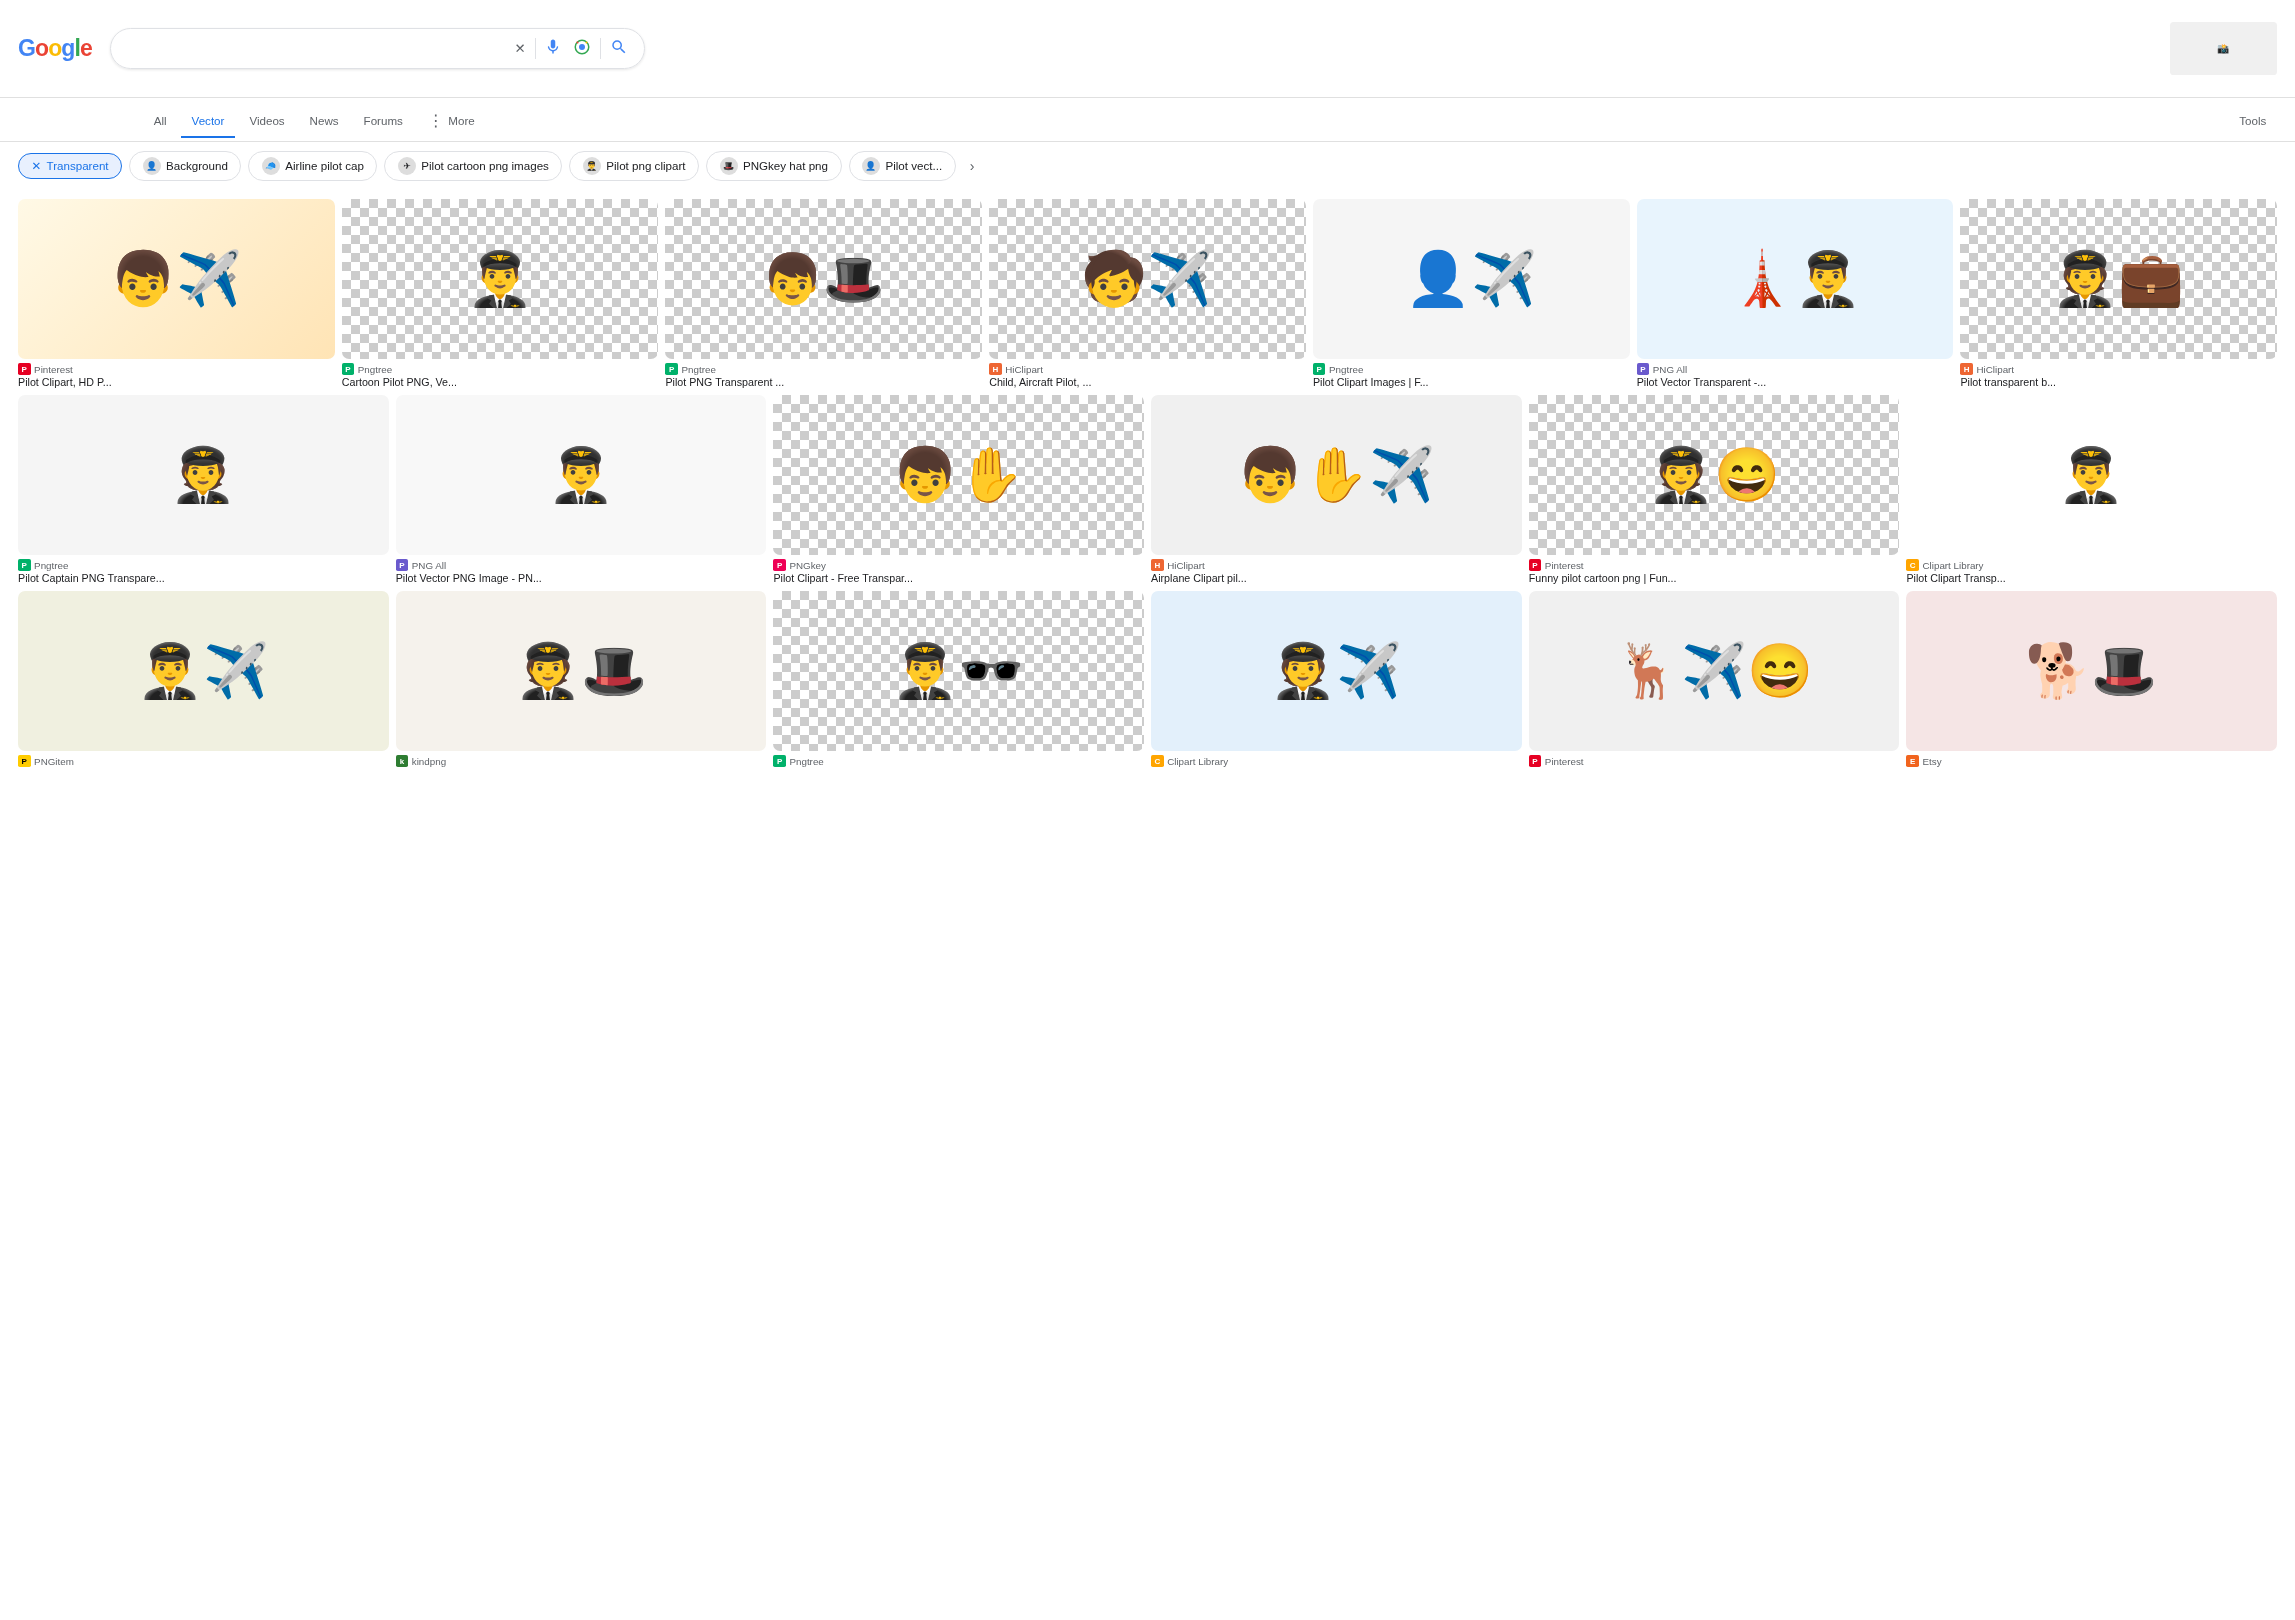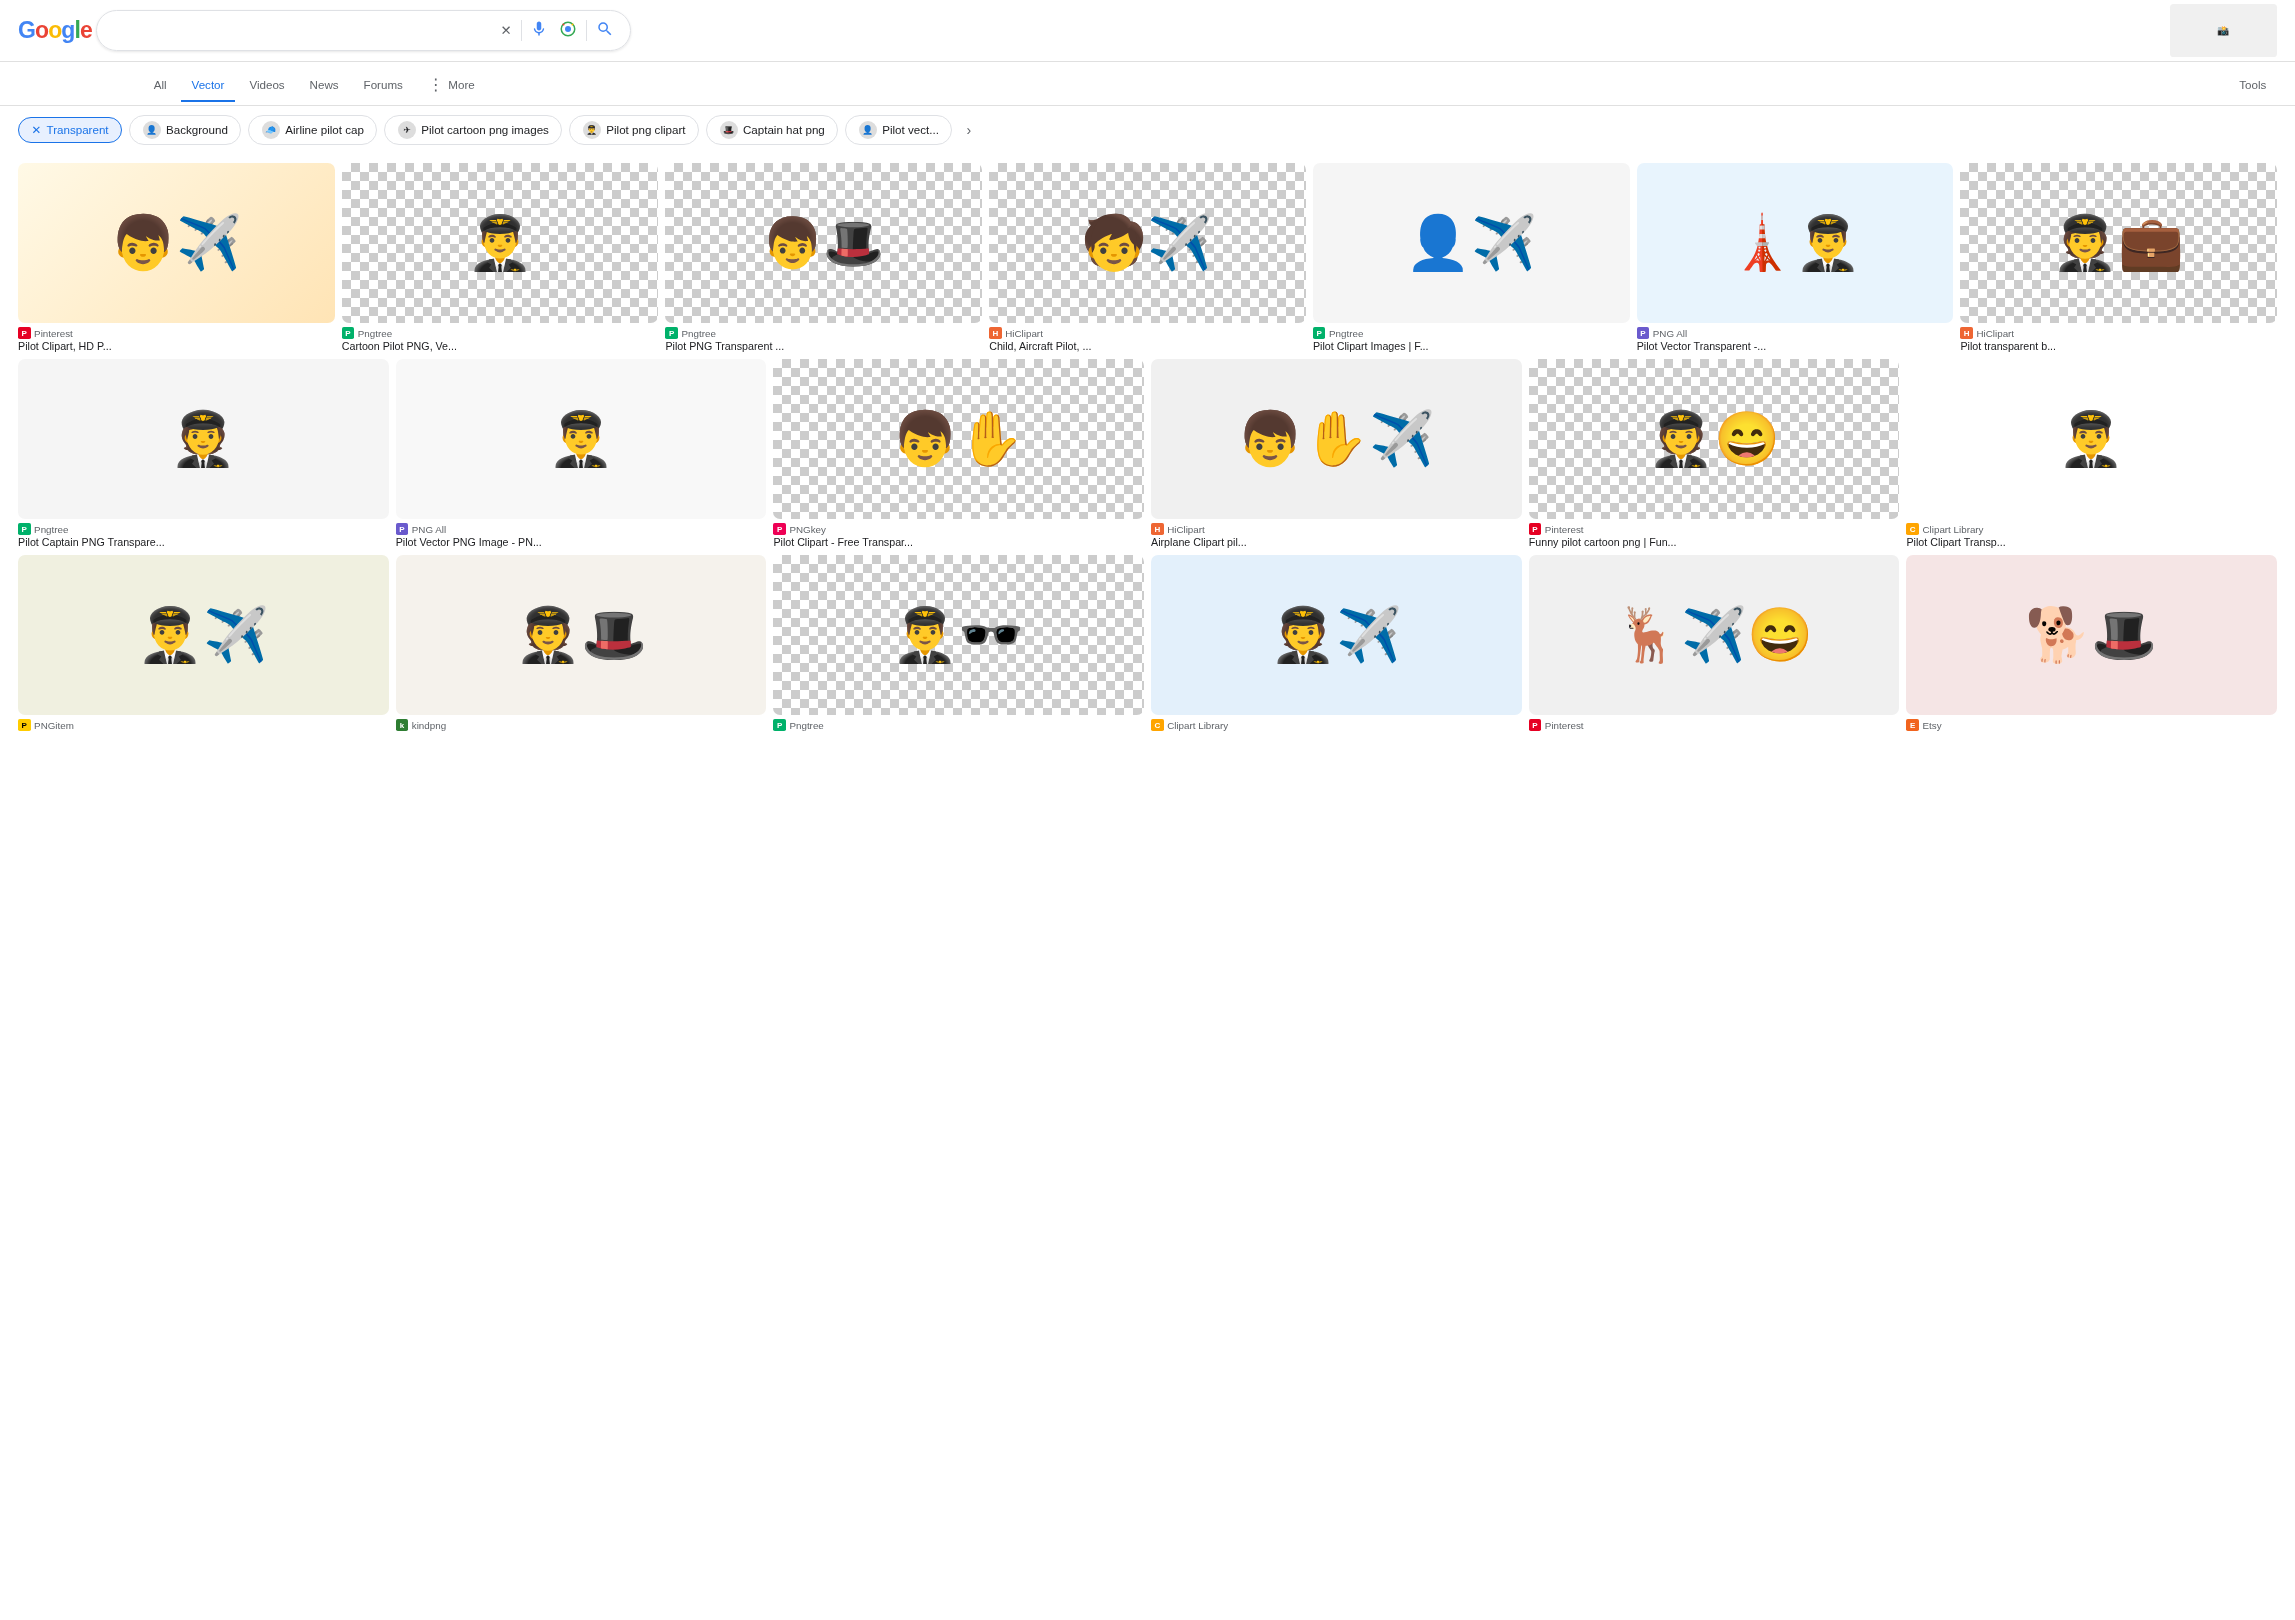--- a/index.html
+++ b/index.html
@@ -1,19 +1,19 @@
 <!DOCTYPE html>
 <html style="font-size:14.3px"><head>
   <meta charset="utf-8">
   <style>
     * { box-sizing: border-box; margin: 0; padding: 0; }
     body { font-family: Arial, sans-serif; background: #fff; color: #202124; font-size: 12.5px; }
 
     
-    .header { display: flex; align-items: center; padding: 4px 18px; border-bottom: 0.9px solid #e0e0e0; gap: 4px; }
+    .header { display: flex; align-items: center; padding: 22px 18px; border-bottom: 0.9px solid #e0e0e0; gap: 18px; }
     .google-logo { font-size: 23px; font-weight: bold; color: #4285f4; letter-spacing: -0.9px; cursor: pointer; }
     .logo-g { color: #4285f4; }
     .logo-o1 { color: #ea4335; }
     .logo-o2 { color: #fbbc05; }
     .logo-g2 { color: #4285f4; }
     .logo-l { color: #34a853; }
     .logo-e { color: #ea4335; }
 
     .search-box { display: flex; align-items: center; border: 0.9px solid #dfe1e5; border-radius: 21.4px; padding: 7.1px 14.3px; flex: 1; max-width: 535px; gap: 7.1px; box-shadow: 0 0.9px 2.7px rgba(0,0,0,0.1); }
     .search-input { border: none; outline: none; font-size: 14.3px; flex: 1; color: #202124; }
@@ -142,21 +142,21 @@
   <div class="chip">
     <span class="chip-img" style="background:#ddd;">✈</span>
     <span>Pilot cartoon png images</span>
   </div>
   <div class="chip">
     <span class="chip-img" style="background:#ddd;">👨‍✈️</span>
     <span>Pilot png clipart</span>
   </div>
   <div class="chip">
     <span class="chip-img" style="background:#ddd;">🎩</span>
-    <span>Captain hat png</span>
+    <span>PNGkey hat png</span>
   </div>
   <div class="chip">
     <span class="chip-img" style="background:#ddd;">👤</span>
     <span>Pilot vect...</span>
   </div>
   <span class="chip-arrow">›</span>
 </div>
 
 <div class="image-grid">
 

